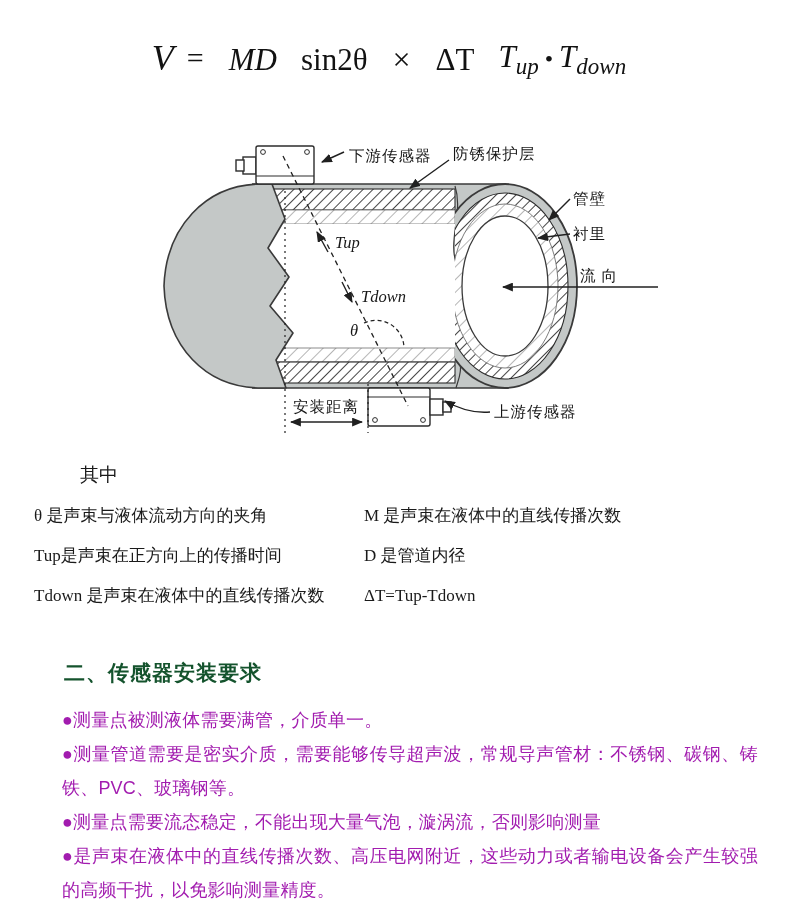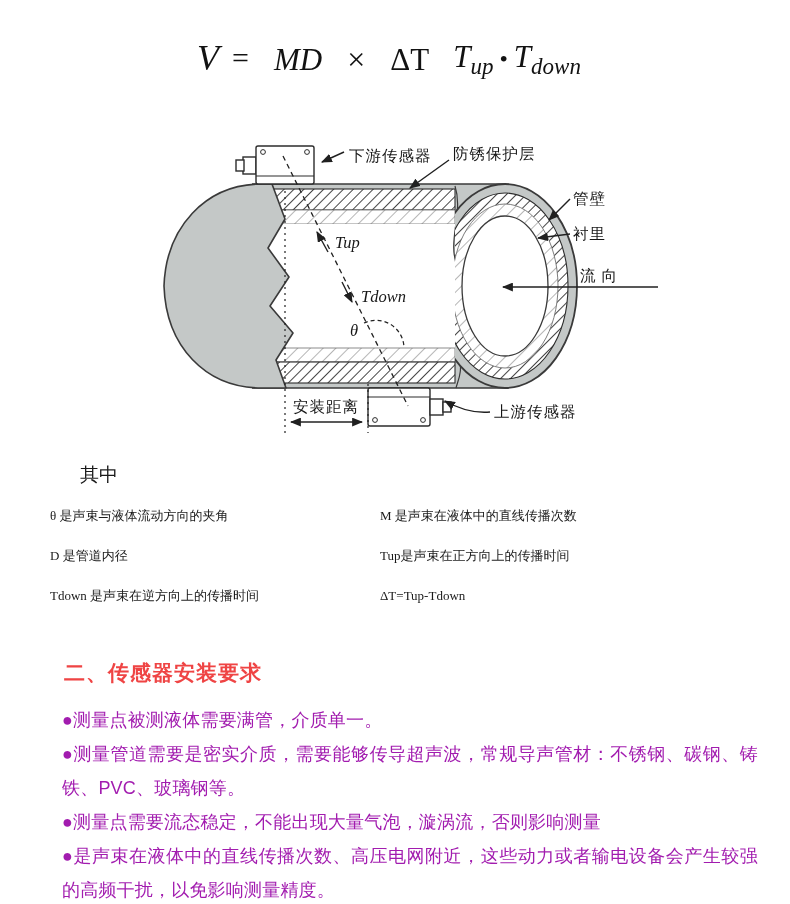--- a/index.html
+++ b/index.html
@@ -21,39 +21,40 @@
 
   
   .diagram-wrap{margin-top:26px;}
   svg text{font-family:"Liberation Serif",serif;fill:#161616;}
   .cjk{font-size:15.5px;letter-spacing:1px;}
   .itl{font-style:italic;font-size:16.5px;}
 
   
   .where{font-family:"Liberation Serif",serif;font-size:19px;margin:10px 0 16px 80px;}
   .defs-grid{display:grid;grid-template-columns:330px auto;row-gap:17px;
-    margin-left:50px;margin-right:30px;font-family:"Liberation Serif",serif;
-    font-size:13px;line-height:23px;}
+    margin-left:34px;margin-right:30px;font-family:"Liberation Serif",serif;
+    font-size:17px;line-height:23px;}
 
   
-  .sec-heading{margin:52px 0 0 64px;font-size:21px;font-weight:bold;color:#ef4444;letter-spacing:1px;}
+  .sec-heading{margin:52px 0 0 64px;font-size:21px;font-weight:bold;color:#14532d;letter-spacing:1px;}
   .bullets{margin:16px 32px 0 62px;font-size:18px;line-height:34px;color:#a21caf;letter-spacing:0.2px;}
   .bullets p{margin:0;text-align:justify;}
 </style>
 </head>
 <body>
 
 <div class="page">
 
   <div class="formula-row">
     <span class="f-lhs">V</span>
     <span class="f-eq">=</span>
     <span class="frac">
       <span class="num var">MD</span>
       <span class="bar"></span>
+      <span class="den">sin2θ</span>
     </span>
     <span class="f-times">×</span>
     <span class="frac">
       <span class="num">ΔT</span>
       <span class="bar"></span>
       <span class="den"><span class="var">T</span><sub class="fsub">up</sub><span class="dot">•</span><span class="var">T</span><sub class="fsub">down</sub></span>
     </span>
   </div>
 
   <div class="diagram-wrap">
@@ -147,23 +148,23 @@
     <text class="itl" x="335" y="112">Tup</text>
     <text class="itl" x="361" y="166">Tdown</text>
     <text class="itl" x="350" y="200">θ</text>
   </svg>
   </div>
 
   <div class="where">其中</div>
   <div class="defs-grid">
     <div>θ 是声束与液体流动方向的夹角</div>
     <div>M 是声束在液体中的直线传播次数</div>
+    <div>Tup是声束在正方向上的传播时间</div>
     <div>D 是管道内径</div>
-    <div>Tup是声束在正方向上的传播时间</div>
-    <div>Tdown 是声束在逆方向上的传播时间</div>
+    <div>Tdown 是声束在液体中的直线传播次数</div>
     <div>ΔT=Tup-Tdown</div>
   </div>
 
   <div class="sec-heading">二、传感器安装要求</div>
   <div class="bullets">
     <p>●测量点被测液体需要满管，介质单一。</p>
     <p>●测量管道需要是密实介质，需要能够传导超声波，常规导声管材：不锈钢、碳钢、铸铁、PVC、玻璃钢等。</p>
     <p>●测量点需要流态稳定，不能出现大量气泡，漩涡流，否则影响测量</p>
     <p>●是声束在液体中的直线传播次数、高压电网附近，这些动力或者输电设备会产生较强的高频干扰，以免影响测量精度。</p>
   </div>

